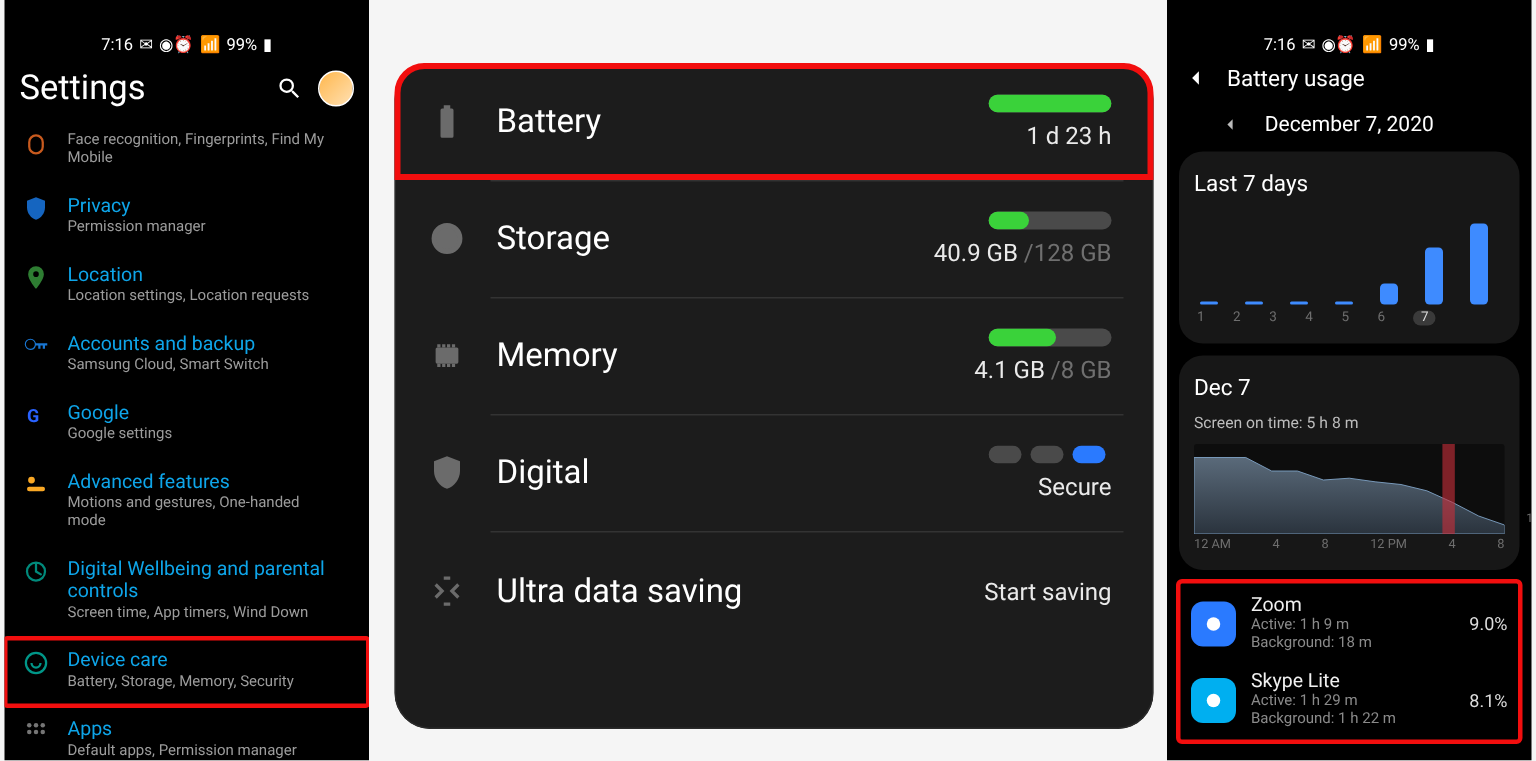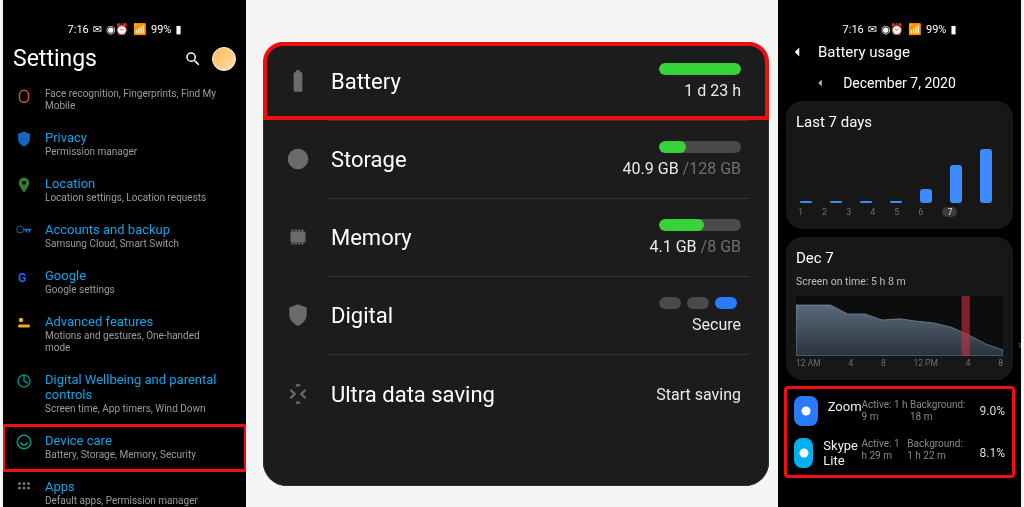--- a/index.html
+++ b/index.html
@@ -65,21 +65,21 @@
   .p-sub{font-size:10.5px;color:#bcbcbc;margin-top:3px;}
   .area-chart{position:relative;height:60px;margin-top:8px;background:#0d0d0d;border-radius:2px;}
   .area-chart svg{position:absolute;inset:0;width:100%;height:100%;}
   .x-axis{display:flex;justify-content:space-between;color:#6e6e6e;font-size:8.5px;padding:2px 0 0 0;}
   .y-r{position:absolute;right:-28px;top:0;height:60px;display:flex;flex-direction:column;justify-content:space-between;color:#6e6e6e;font-size:8px;align-items:flex-end;margin-top:45px;}
   .legend{display:flex;gap:24px;font-size:10px;color:#bcbcbc;margin:8px 0 2px 6px;align-items:center;}
   .legend .lbox{width:14px;height:7px;border-radius:3px;display:inline-block;margin-right:5px;}
   .applist{margin:0 8px;outline:3px solid var(--red);outline-offset:-1px;border-radius:2px;padding:2px 4px 2px 4px;}
   .app{display:flex;align-items:center;gap:10px;padding:6px 4px;}
   .app .aicon{width:30px;height:30px;border-radius:8px;display:flex;align-items:center;justify-content:center;}
-  .app .atxts{display:flex;flex-direction:row;}
+  .app .atxts{display:flex;flex-direction:column;}
   .app .aname{font-size:13px;color:#f0f0f0;}
   .app .asub{font-size:10px;color:#8a8a8a;line-height:12px;}
   .app .apct{margin-left:auto;font-size:12px;color:#ddd;}
 </style>
 </head>
 <body>
 
 <div class="stage">
 
   <div class="phone-left">

